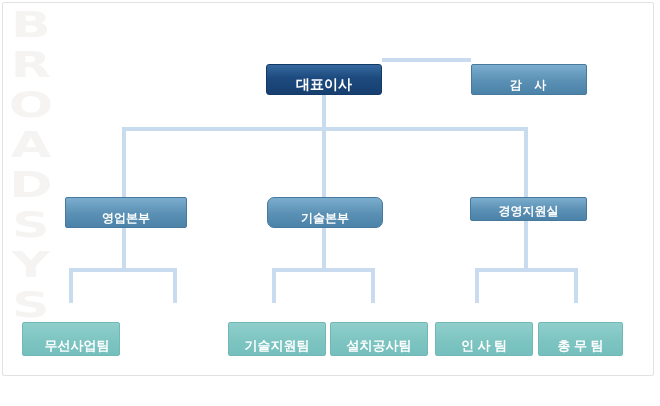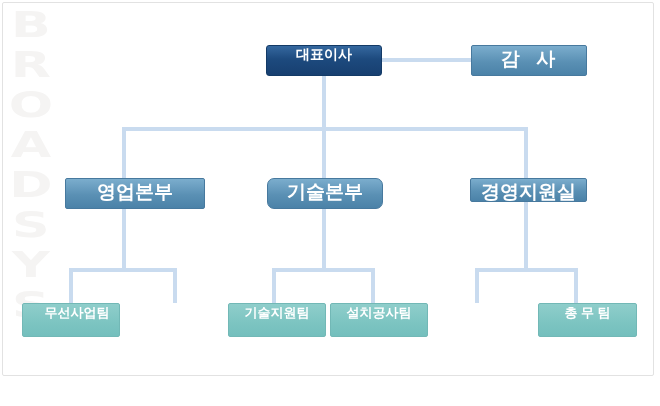--- a/index.html
+++ b/index.html
@@ -17,45 +17,45 @@
     position:absolute; left:4px; top:4px; z-index:1;
     writing-mode:vertical-lr; text-orientation:upright;
     font-family:"DejaVu Sans",sans-serif; font-weight:bold;
     font-size:36px; line-height:1; letter-spacing:-1px;
     color:#f5f4f3; transform:scaleX(1.45); transform-origin:left top;
     user-select:none;
   }
   .conn { position:absolute; background:#c9dbef; z-index:2; }
   .node {
     position:absolute; z-index:3; box-sizing:border-box;
-    display:flex; align-items:flex-start; justify-content:center;
-    color:#ffffff; font-weight:bold; text-align:center;
+    display:flex; align-items:flex-end; justify-content:center;
+    color:#ffffff; font-weight:bold; text-align:center;margin-top:19px;
   }
   .node span { white-space:pre; }
   .node-root {
     background:linear-gradient(180deg,#35689f 0%,#1d4a7e 45%,#173f70 100%);
     border:1px solid #133a66; border-radius:3px; font-size:14px;
   }
   .node-division {
     background:linear-gradient(180deg,#7badcd 0%,#5a90b4 55%,#4b82a8 100%);
-    border:1px solid #47799e; border-radius:2px; font-size:19px;
+    border:1px solid #47799e; border-radius:2px; font-size:12px;
   }
   .node-team {
     background:linear-gradient(180deg,#8fcecb 0%,#7cc4c1 60%,#74bfbd 100%);
     border:1px solid #72b8b6; border-radius:2px; font-size:13px;
   }
   
   .n-ceo      { left:266px; top:45px;  width:116px; height:31px; }
   .n-auditor  { left:471px; top:45px;  width:116px; height:31px; letter-spacing:2px; }
-  .n-div1     { left:65px;  top:178px; width:140px; height:31px; }
+  .n-div1     { left:65px;  top:178px; width:122px; height:31px; }
   .n-div2     { left:267px; top:178px; width:116px; height:31px;border-radius:7px; }
   .n-div3     { left:470px; top:178px; width:117px; height:24px; }
   .n-team     { top:303px; height:34px; width:98px; }
   .n-t1 { left:22px;padding-left:12px; }  .n-t2 { left:125px; } .n-t3 { left:228px; }
-  .n-t4 { left:330px; } .n-t5 { left:435px; } .n-t6 { left:538px; width:99px; }
+  .n-t4 { left:330px; } .n-t5 { left:435px; } .n-t6 { left:538px; width:85px; }
   
   .c-ceo-aud   { left:382px; top:58px;  width:89px;  height:4px; }
   .c-ceo-down  { left:322px; top:75px;  width:4px;   height:197px; }
   .c-main-h    { left:122px; top:127px; width:406px; height:4px; }
   .c-left-v    { left:122px; top:127px; width:4px;   height:145px; }
   .c-right-v   { left:524px; top:127px; width:4px;   height:145px; }
   .c-br1       { left:69px;  top:268px; width:108px; height:4px; }
   .c-br2       { left:272px; top:268px; width:103px; height:4px; }
   .c-br3       { left:475px; top:268px; width:103px; height:4px; }
   .c-drop      { top:268px; width:4px; height:35px; }
@@ -104,16 +104,19 @@
 
   <div class="node node-team n-team n-t1">
     <span>무선사업팀</span>
   </div>
   <div class="node node-team n-team n-t4">
     <span>설치공사팀</span>
   </div>
   <div class="node node-team n-team n-t3">
     <span>기술지원팀</span>
   </div>
+  <div class="node node-team n-team n-t5">
+    <span>인 사 팀</span>
+  </div>
   <div class="node node-team n-team n-t6">
     <span>총 무 팀</span>
   </div>
 </div>
 
 </body></html>

